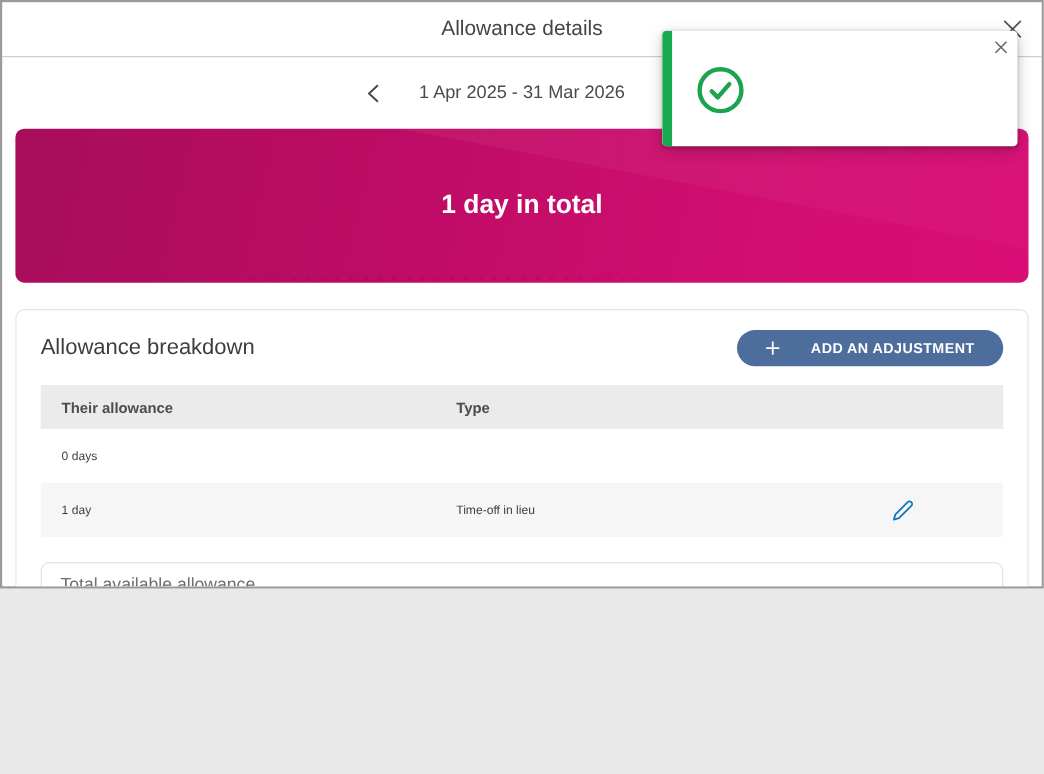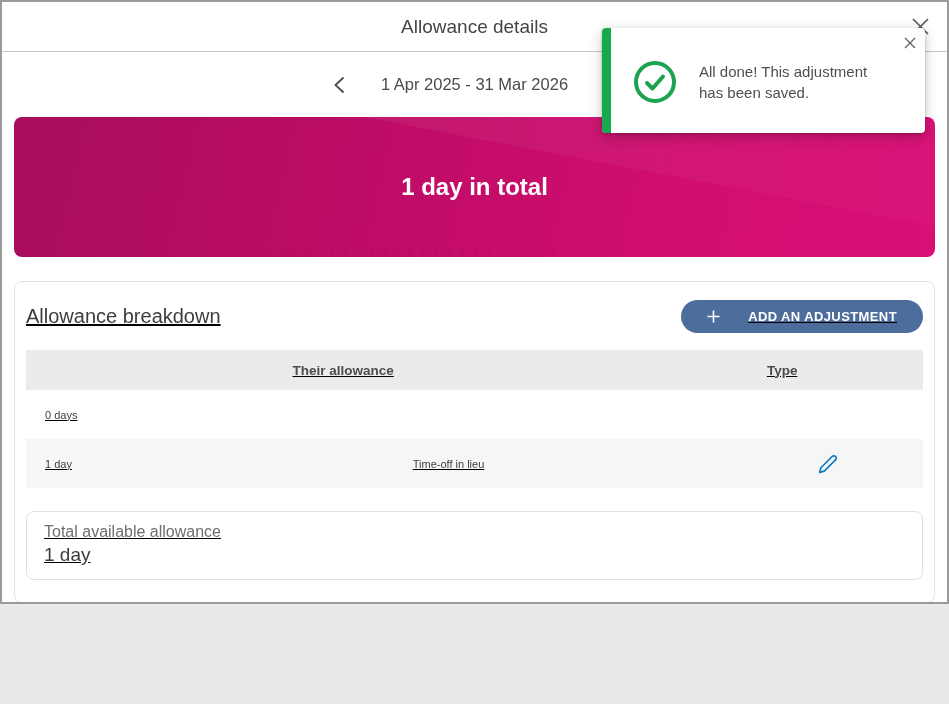--- a/index.html
+++ b/index.html
@@ -1,18 +1,18 @@
 <!DOCTYPE html>
 <html><head>
 <meta charset="utf-8">
 <style>
   * { margin:0; padding:0; box-sizing:border-box; }
   html,body { width:949px; height:704px; background:#e9e9e9; }
   .window {
-    position:relative; width:949px; height:604px;
+    position:relative; width:949px; height:535px;
     border:2px solid #9a9a9a; background:#fff;
     font-family:"Liberation Sans", sans-serif;
     overflow:hidden;
   }
   
   .modal-header {
     position:relative; height:50px;
     border-bottom:1px solid #c9c9c9;
     display:flex; align-items:center; justify-content:center;
   }
@@ -45,35 +45,35 @@
   .banner::after { 
     content:""; position:absolute; inset:0;
     background:linear-gradient(100deg, rgba(255,255,255,.07), rgba(255,255,255,.02));
     clip-path:polygon(38% 0, 100% 0, 100% 78%);
   }
   .banner-text { position:relative; z-index:2; font-size:24px; font-weight:bold; color:#fff; }
   
   .card {
     margin:24px 12px 0; border:1px solid #e3e3e3; border-radius:8px; background:#fff;
   }
-  .breakdown-card { padding:18px 11px 22px;text-decoration:underline; }
+  .breakdown-card { padding:18px 22px 22px; }
   .card-head { display:flex; align-items:center; justify-content:space-between; }
   .card-title { font-size:20px; font-weight:normal; color:#3d3d3d; }
   .add-btn {
     display:flex; align-items:center; gap:28px;
     background:#4d6d9c; color:#fff; border:none; border-radius:17px;
     height:33px; padding:0 26px; font-size:13px; font-weight:bold;
     letter-spacing:.4px; cursor:pointer; font-family:inherit;
   }
   
   .alw-table { margin-top:17px; }
   .t-row {
     display:grid; grid-template-columns:41% 45% 14%; align-items:center;
   }
-  .t-head { background:#ebebeb; height:40px; font-size:13.5px; font-weight:bold; color:#4c4c4c;text-align:right; }
+  .t-head { background:#ebebeb; height:40px; font-size:13.5px; font-weight:bold; color:#4c4c4c; }
   .t-body-row { height:49px; font-size:11px; color:#3f3f3f; background:#fff; }
   .t-body-row.alt { background:#f6f6f6; }
   .t-cell { padding-left:19px; }
   .edit-btn { background:none; border:none; cursor:pointer; padding:2px; display:flex; }
   
   .total-box {
     margin-top:23px; border:1px solid #e0e0e0; border-radius:8px;
     padding:11px 17px 13px;
   }
   .total-label { font-size:16px; color:#6e6e6e; }
@@ -191,21 +191,20 @@
 
   <div class="toast">
     <div class="toast-bar"></div>
     <div class="toast-body">
       <span>
         <svg width="44" height="44" viewBox="0 0 44 44">
           <circle cx="22" cy="22" r="19" fill="none" stroke="#1ba34f" stroke-width="4"></circle>
           <polyline points="14,23 19.5,28.5 30,16.5" fill="none" stroke="#1ba34f" stroke-width="4" stroke-linecap="round" stroke-linejoin="round"></polyline>
         </svg>
       </span>
-      <div class="toast-msg">All done! This adjustment has been saved.</div>
       <button class="toast-close">
         <span>
           <svg width="12" height="12" viewBox="0 0 12 12">
               <path d="M1 1 L11 11 M11 1 L1 11" stroke="#666" stroke-width="1.4" fill="none"></path>
             </svg>
         </span>
       </button>
     </div>
   </div>
 

